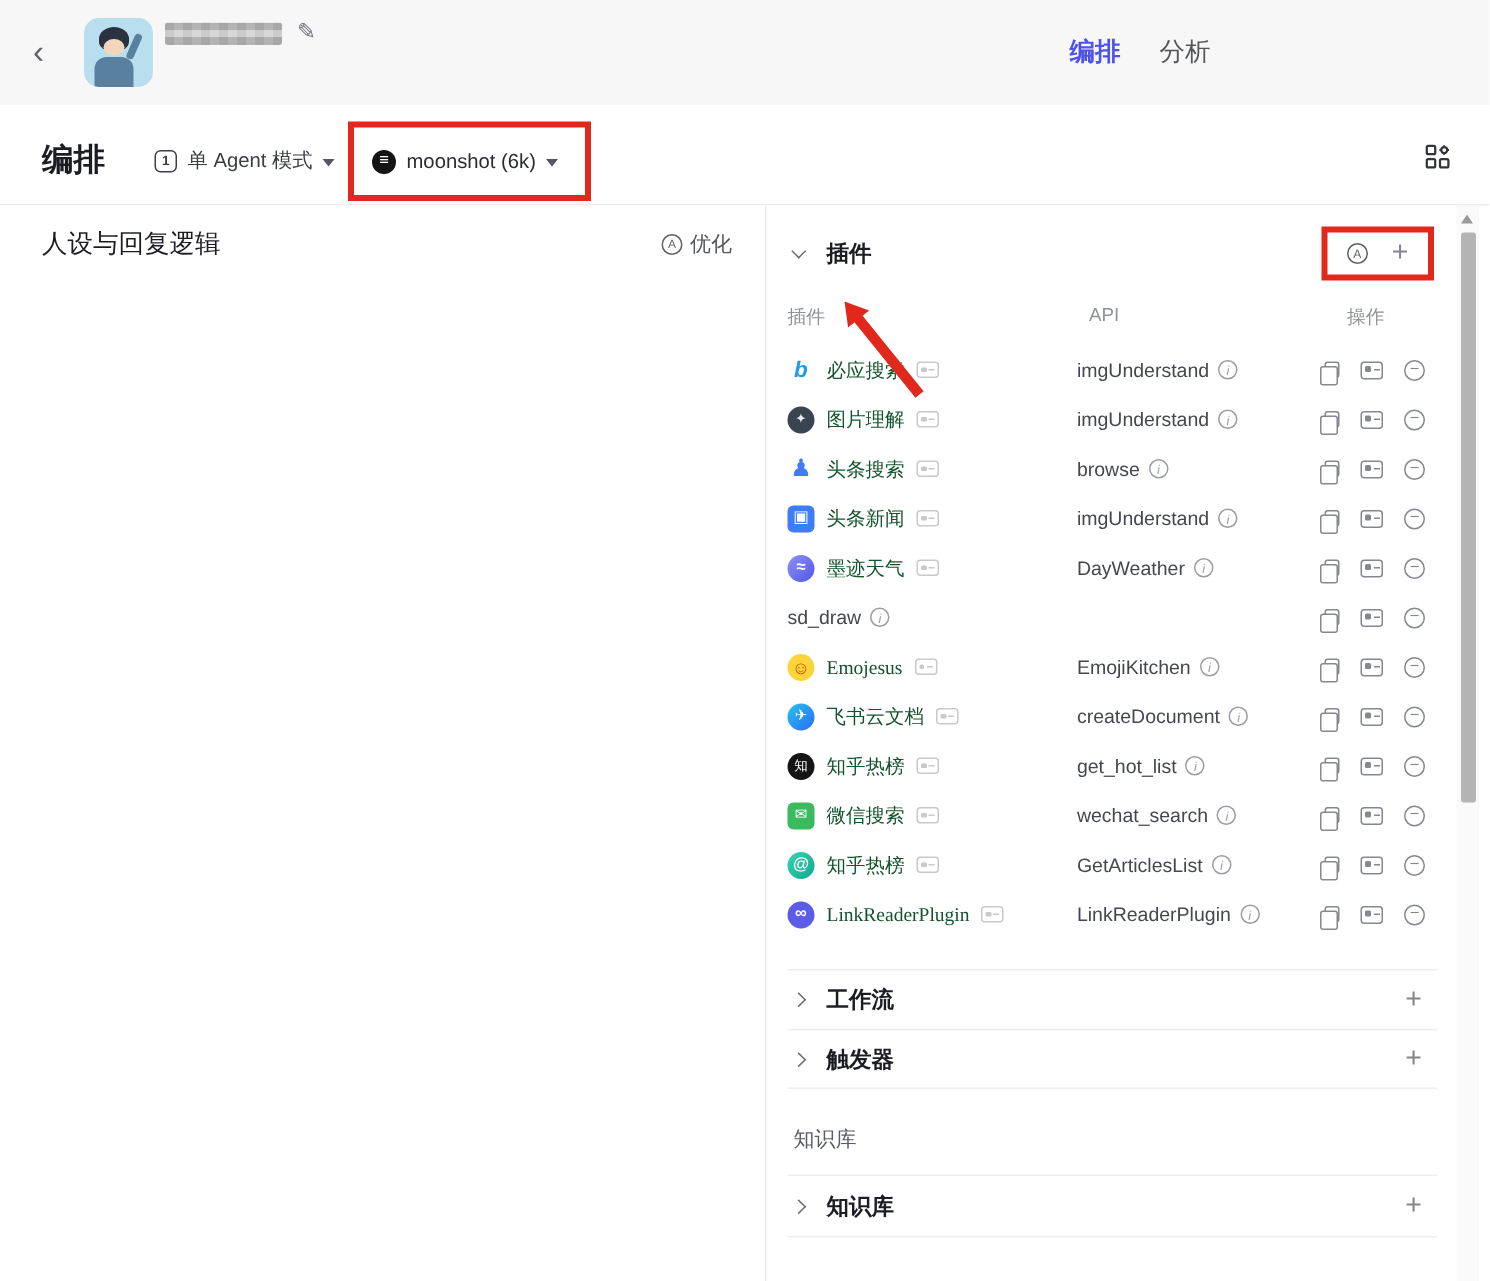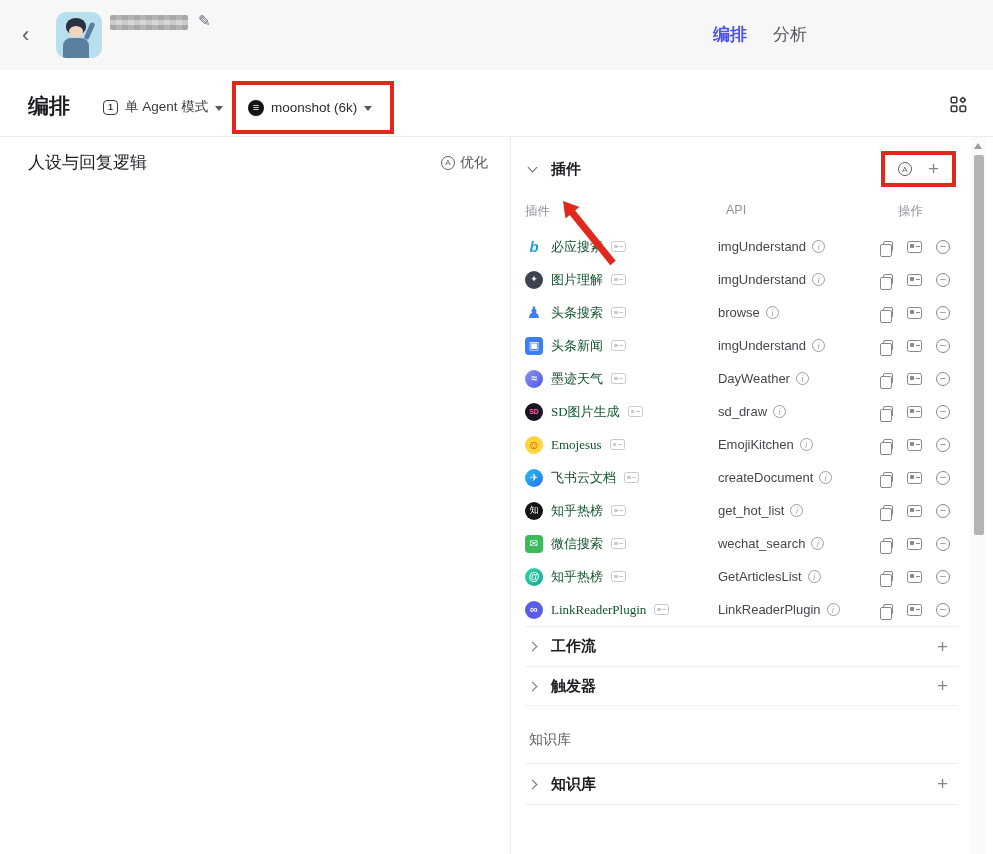--- a/index.html
+++ b/index.html
@@ -98,21 +98,21 @@
   .op-card { width:15px; height:12px; border:1.3px solid #86888f; border-radius:2.5px; position:relative; cursor:pointer; }
   .op-card::before { content:''; position:absolute; left:2px; top:2.5px; width:4px; height:4px; background:#86888f; border-radius:1px; }
   .op-card::after { content:''; position:absolute; right:1.5px; top:4.5px; width:4px; height:1.3px; background:#86888f; }
   .op-minus { width:14px; height:14px; border:1.3px solid #86888f; border-radius:50%; color:#86888f;
     display:flex; align-items:center; justify-content:center; font-size:11px; cursor:pointer; line-height:1; }
 
   .sec-row { display:flex; align-items:center; height:40px; border-top:1px solid #ededf0; padding:0 10px 0 4px; }
   .sec-row:last-of-type { border-bottom:1px solid #ededf0; }
   .sec-title { font-size:15px; font-weight:bold; margin-left:15px; }
   .kb-label { font-size:14px; color:#5a5d64; margin:25px 0 14px 4px; }
-  .sec-wrap { margin-top:0; }
+  .sec-wrap { margin-top:20px; }
   .kb-row { display:flex; align-items:center; height:42px; border-top:1px solid #ededf0; border-bottom:1px solid #ededf0; padding:0 10px 0 4px; }
 
   
   .scrollbar { position:absolute; left:971px; top:137px; width:15px; height:717px; background:#fafafa; }
   .sb-up { position:absolute; left:3px; top:6px; width:0; height:0; border-left:4.5px solid transparent;
     border-right:4.5px solid transparent; border-bottom:6px solid #9a9a9a; cursor:pointer; }
   .sb-thumb { position:absolute; left:2.5px; top:18px; width:10px; height:380px; background:#b4b4b4; border-radius:2px; cursor:pointer; }
 </style>
 </head>
 <body>
@@ -270,25 +270,20 @@
       <span class="info-ic">i</span>
     </div>
     <div class="pops">
       <span class="op-copy"></span>
       <span class="op-card"></span>
       <span class="op-minus">−</span>
     </div>
   </div>
 
   <div class="prow">
-    <div class="pname">
-      <span class="picon" style="background: rgb(25, 19, 34); color: rgb(255, 95, 158); font-size: 7px; font-weight: bold; border-radius: 50%;">SD</span>
-      <span class="pname-text">SD图片生成</span>
-      <span class="cardb"></span>
-    </div>
     <div class="papi">
       <span class="papi-text">sd_draw</span>
       <span class="info-ic">i</span>
     </div>
     <div class="pops">
       <span class="op-copy"></span>
       <span class="op-card"></span>
       <span class="op-minus">−</span>
     </div>
   </div>

